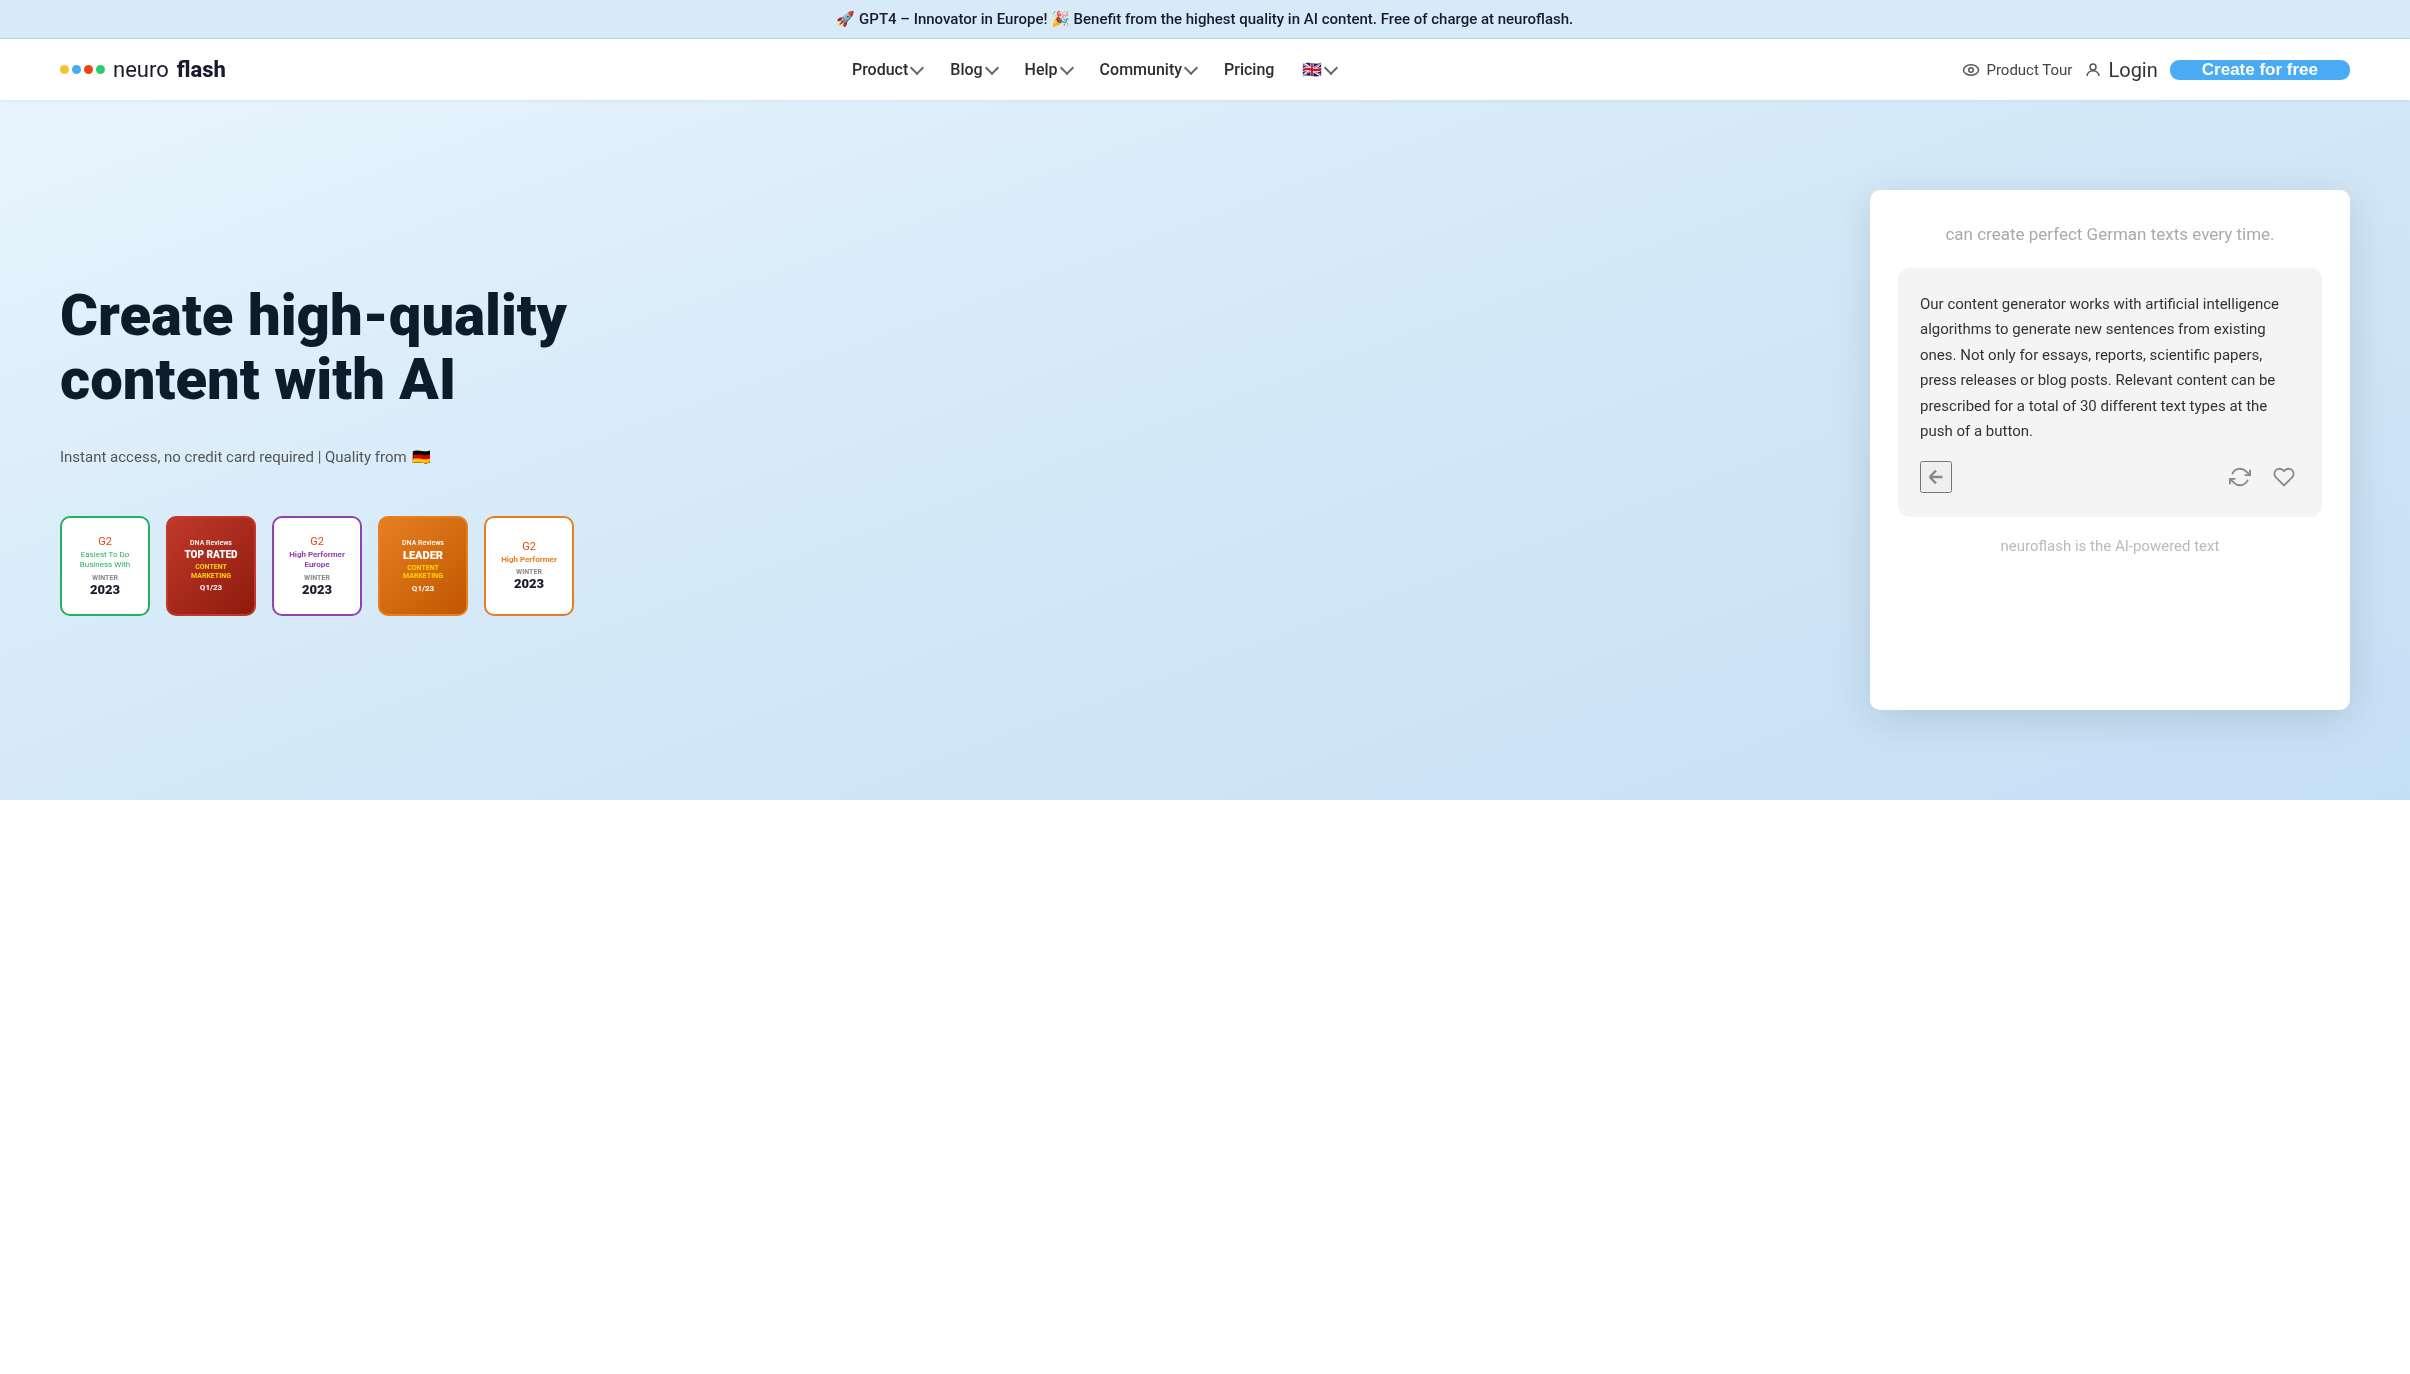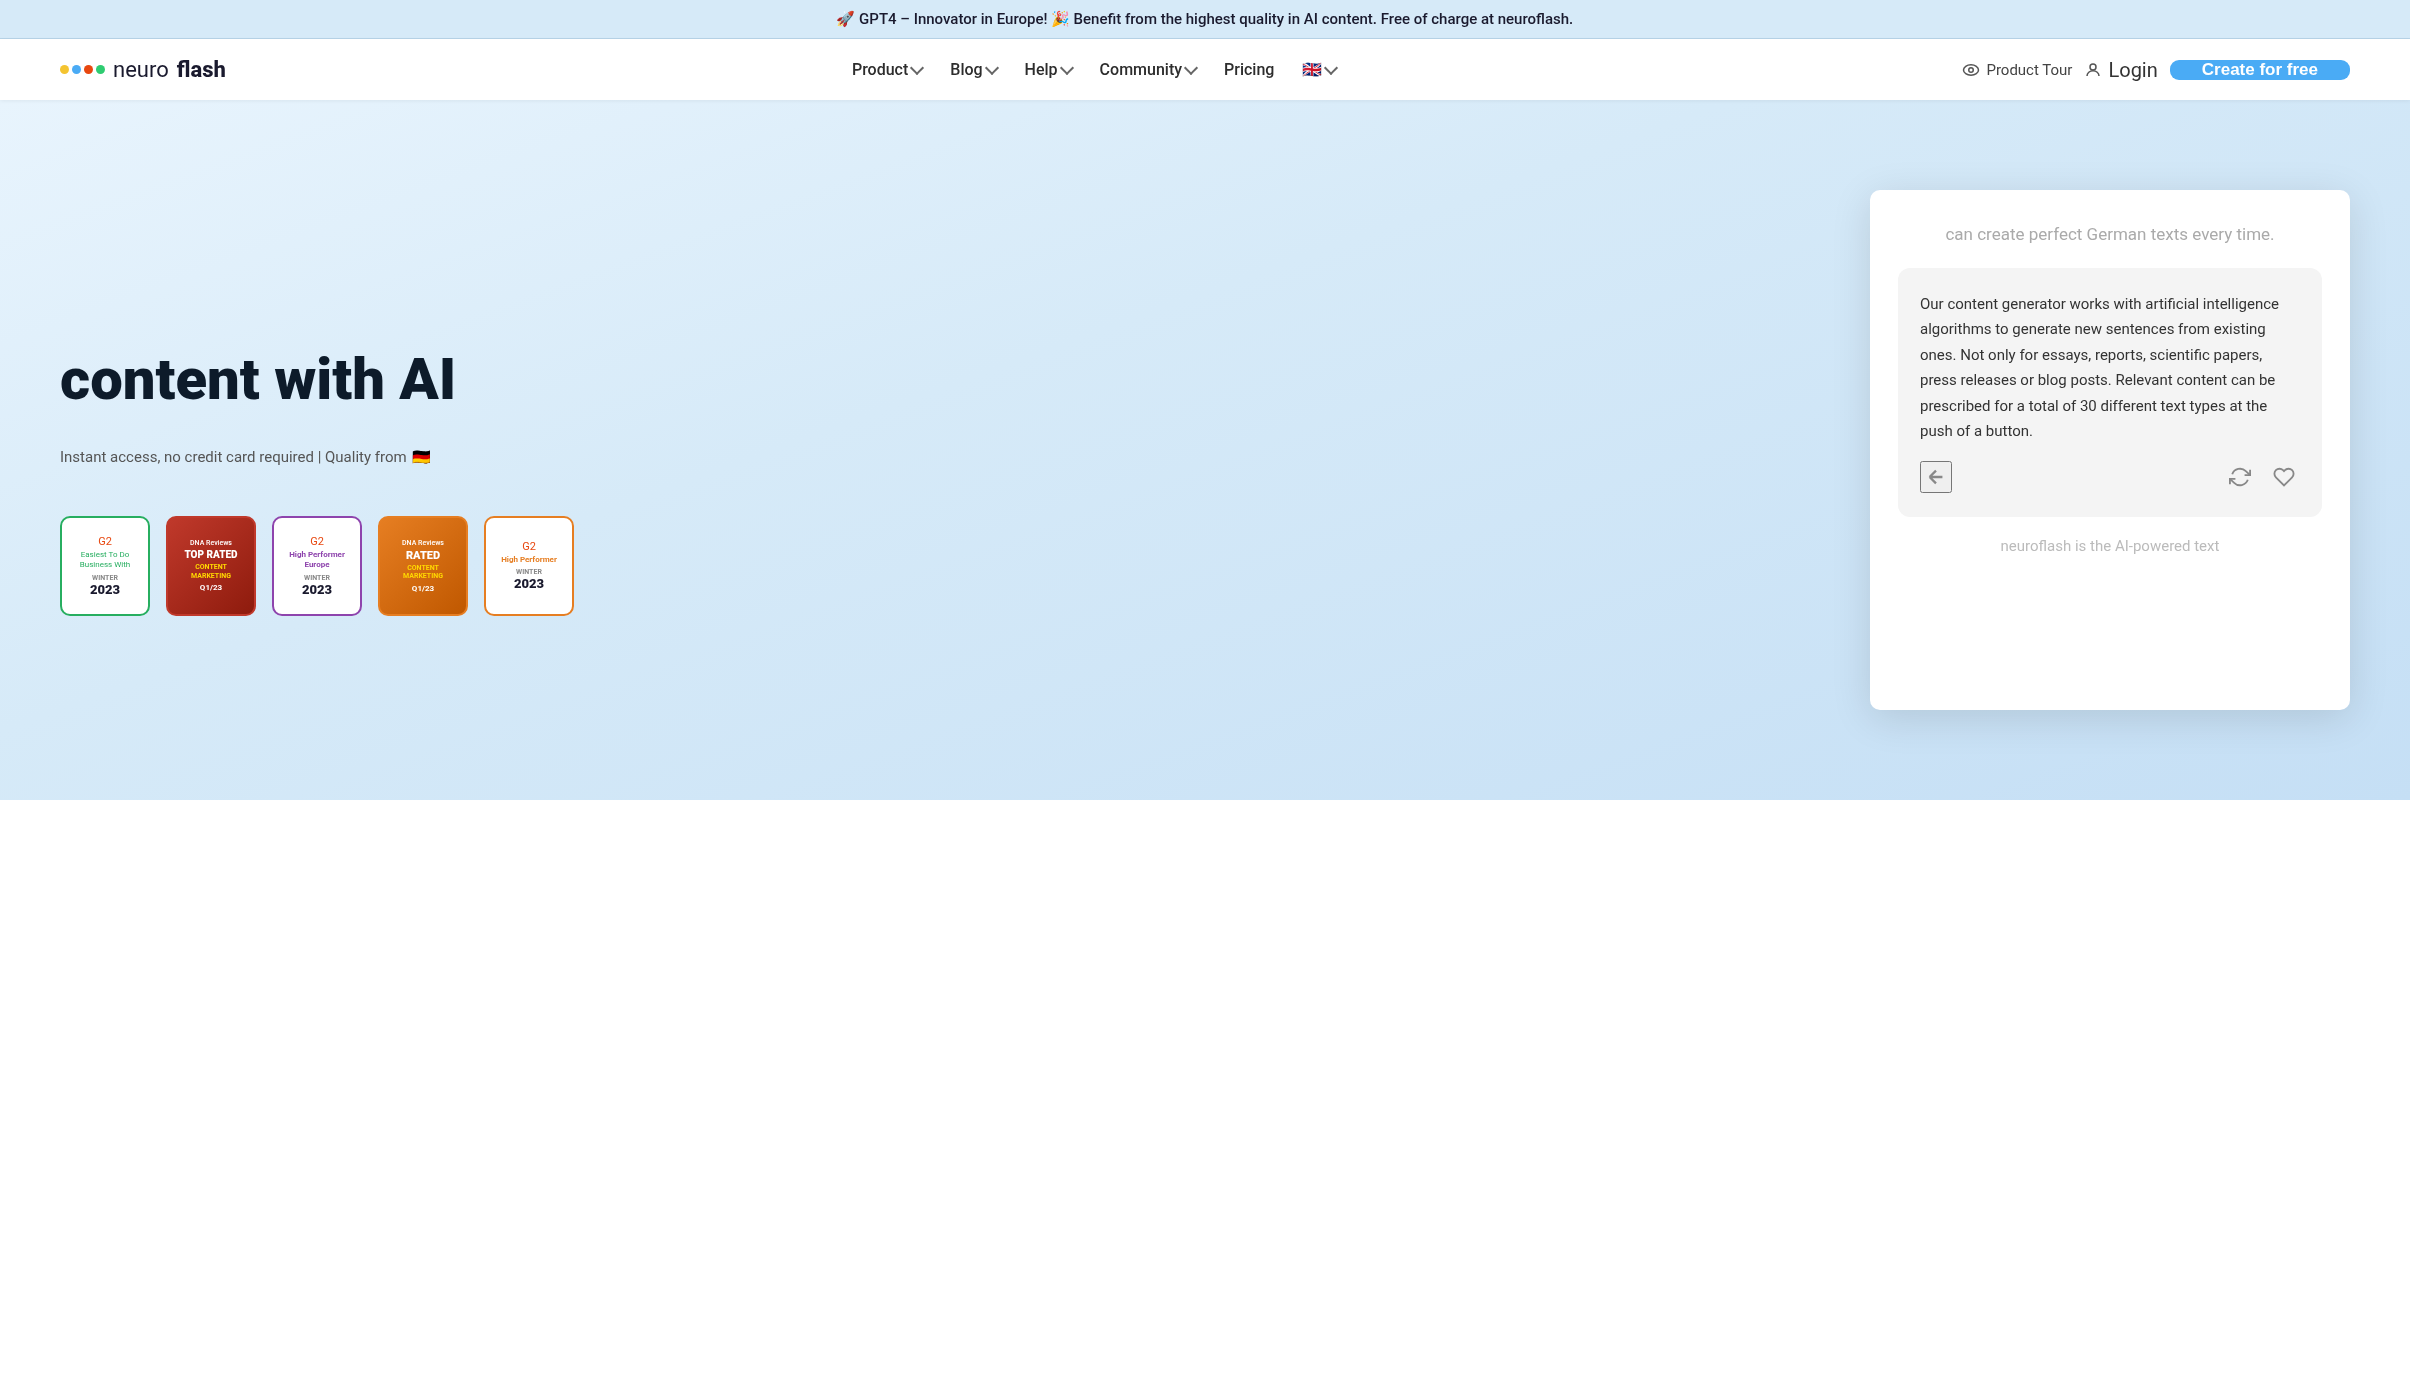--- a/index.html
+++ b/index.html
@@ -318,21 +318,21 @@
       </svg>
       <span>Login</span>
     </div>
     <button class="nav-cta">Create for free</button>
   </div>
 </nav>
 
 <section class="hero">
   <div class="hero-left">
     <h1 class="hero-title">
-      <br>
+      <span>Create high-quality</span><br>
       <span>content with AI</span>
     </h1>
     <p class="hero-subtext">
       <span>Instant access, no credit card required | Quality from</span>
       <span>🇩🇪</span>
     </p>
 
     
     <div class="badges-row">
 
@@ -352,21 +352,21 @@
 
       <div class="badge badge-g2" style="border-color:#8e44ad;">
         <div class="badge-g2-logo">G2</div>
         <div style="color:#8e44ad; font-size:8px; font-weight:700; text-align:center; line-height:1.3;">High Performer<br>Europe</div>
         <div style="color:#888; font-size:7px; margin-top:3px;">WINTER</div>
         <div style="font-weight:900; font-size:13px; color:#1a1a2e;">2023</div>
       </div>
 
       <div class="badge badge-dna" style="border-color:#e67e22; background: linear-gradient(135deg, #e67e22 0%, #c05800 100%);">
         <div style="color:#fff; font-size:7px; font-weight:500; text-align:center; margin-bottom:2px;">DNA Reviews</div>
-        <div style="color:#fff; font-size:11px; font-weight:900; text-align:center; line-height:1.2;">RATED</div>
+        <div style="color:#fff; font-size:11px; font-weight:900; text-align:center; line-height:1.2;">LEADER</div>
         <div style="color:#ffd700; font-size:7px; font-weight:700; text-align:center; line-height:1.2; margin-top:2px;">CONTENT<br>MARKETING</div>
         <div style="color:#fff; font-size:8px; margin-top:3px;">Q1/23</div>
       </div>
 
       <div class="badge badge-g2" style="border-color:#e67e22;">
         <div class="badge-g2-logo">G2</div>
         <div style="color:#e67e22; font-size:8px; font-weight:700; text-align:center; line-height:1.3;">High Performer</div>
         <div style="color:#888; font-size:7px; margin-top:3px;">WINTER</div>
         <div style="font-weight:900; font-size:13px; color:#1a1a2e;">2023</div>
       </div>

